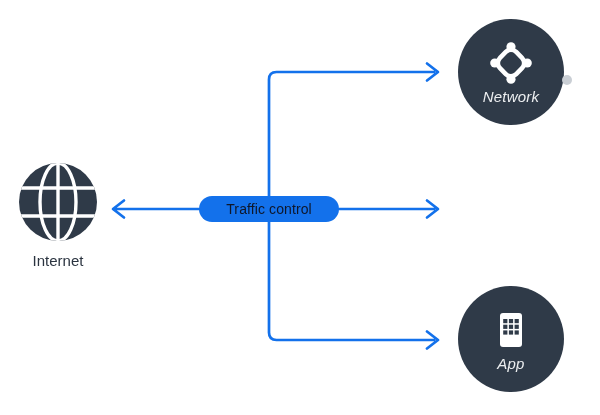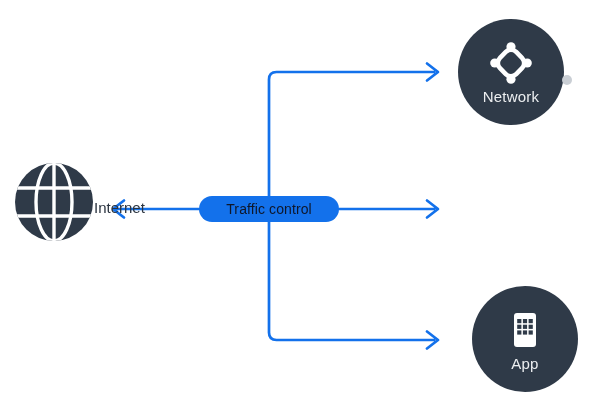--- a/index.html
+++ b/index.html
@@ -50,21 +50,21 @@
     z-index: 2;
     letter-spacing: 0.1px;
   }
 
   .source {
     position: absolute;
     left: 14px;
     top: 162px;
     width: 88px;
     display: flex;
-    flex-direction: row;
+    flex-direction: column;
     align-items: center;
     z-index: 2;
     text-align: center;
   }
   .globe-wrap { width: 80px; height: 80px; }
   .source-label {
     margin-top: 10px;
     font-size: 15px;
     color: var(--label-text);
   }
@@ -74,24 +74,25 @@
     width: 106px;
     height: 106px;
     border-radius: 50%;
     background: var(--navy);
     display: flex;
     flex-direction: column;
     align-items: center;
     justify-content: center;
     gap: 2px;
     z-index: 2;
+    font-style: italic;
   }
   .node-network { left: 458px; top: 19px; }
   .node-device  { left: 458px; top: 152px; }
-  .node-app     { left: 472px; top: 286px; }
+  .node-app     { left: 458px; top: 286px; }
 
   .node-icon {
     height: 46px;
     display: flex;
     align-items: center;
     justify-content: center;
   }
   .node-label {
     font-size: 15px;
     color: var(--node-text);

